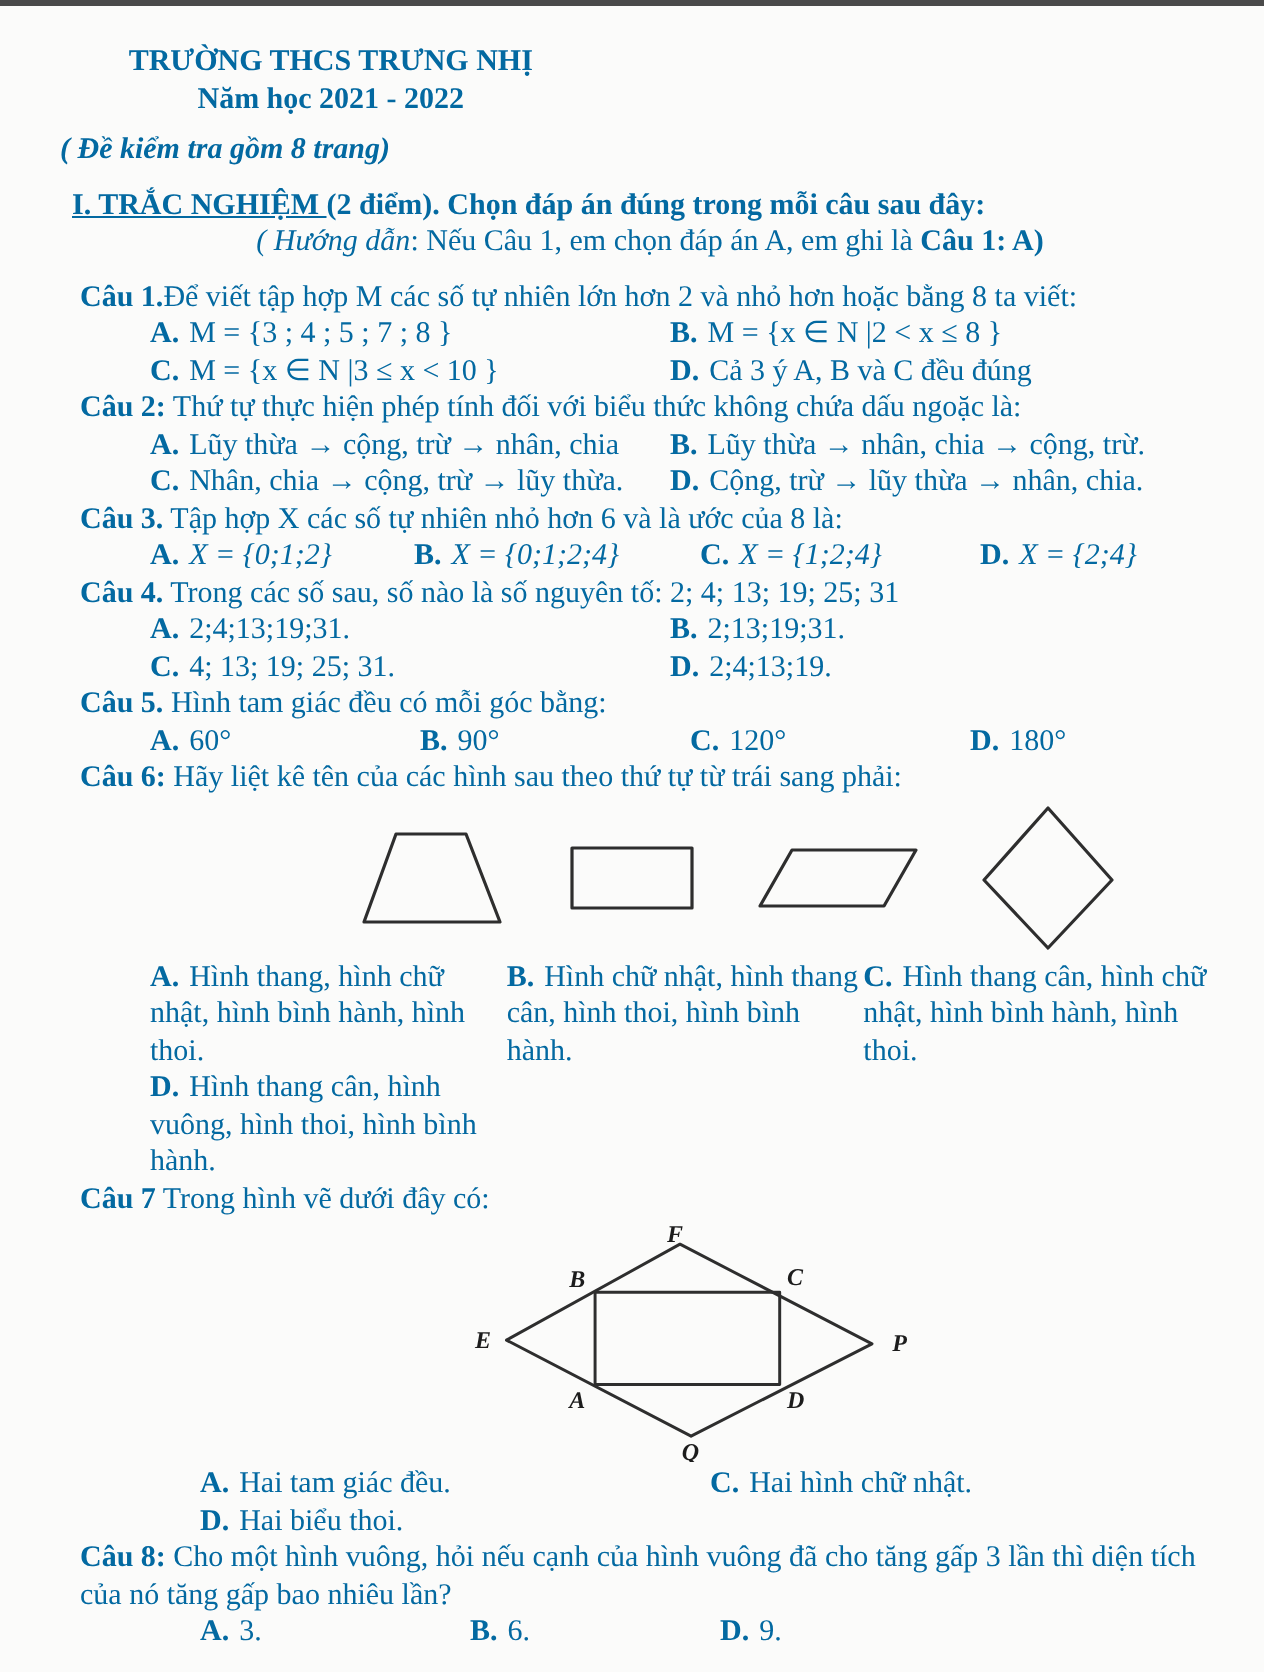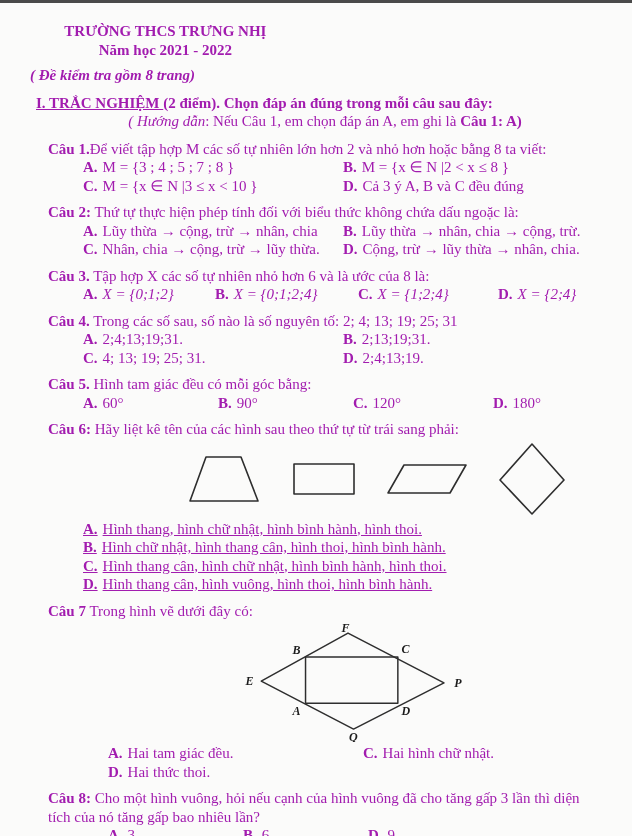--- a/index.html
+++ b/index.html
@@ -1,43 +1,43 @@
 <!DOCTYPE html>
 <html><head>
 <meta charset="utf-8">
 <style>
   html,body{margin:0;padding:0;background:#ffffff;}
   .page{
     width:632px;height:836px;box-sizing:border-box;position:relative;overflow:hidden;
-    background:#fbfbfa;color:#a21caf;
+    background:#fbfbfa;color:#0369a1;
     font-family:"Liberation Serif",serif;font-size:15px;line-height:18.5px;
     padding:16px 22px 0 40px;
   }
   .topbar{position:absolute;top:0;left:0;width:632px;height:3px;background:#4a4a4a;}
   .hdr{display:flex;margin-top:6px;}
   .hdr-left{width:44%;text-align:center;font-weight:bold;}
   .hdr-right{width:56%;text-align:center;font-weight:bold;}
   .exam-title{text-decoration:underline;}
   .date-row{display:flex;justify-content:space-between;font-weight:normal;font-style:italic;padding:0 10px 0 6px;}
   .note{font-style:italic;font-weight:bold;margin-top:7px;margin-left:-10px;}
   .sec{font-weight:bold;margin-top:9px;margin-left:-4px;}
   .sec .u{text-decoration:underline;}
   .guide{text-align:center;margin:0 0 9px 0;}
   .it{font-style:italic;}
   .b{font-weight:bold;}
-  .q{margin:8px;}
+  .q{margin:0;}
   .q1{margin-top:9px;}
   .lbl{font-weight:bold;}
   .opts{display:grid;padding-left:35px;}
   .o2{grid-template-columns:260px auto;}
   .o2w{grid-template-columns:255px auto;padding-left:60px;}
   .o3{grid-template-columns:132px 143px 140px auto;}
   .o5{grid-template-columns:135px 135px 140px auto;}
   .o8{grid-template-columns:135px 125px 125px auto;padding-left:60px;}
-  .o1{grid-template-columns:1fr;text-decoration:underline;}
+  .o1{grid-template-columns:1fr 1fr 1fr;}
   .opt b{margin-right:5px;}
   .math{font-style:italic;}
   .shapes-row{display:flex;align-items:center;gap:30px;margin:3px 0 4px 138px;height:74px;}
   .shapes-row svg{display:block;}
   .fig7{margin:2px 0 2px 196px;}
   .fig7 svg{display:block;}
   .fig-label{font-family:"Liberation Serif",serif;font-style:italic;font-weight:bold;font-size:13px;fill:#1c1c1c;}
   .stroke{fill:none;stroke:#2e2e2e;stroke-width:1.6;stroke-linejoin:round;}
 </style>
 </head>
@@ -145,21 +145,21 @@
         <text class="fig-label" x="1" y="68">E</text>
         <text class="fig-label" x="227" y="70">P</text>
         <text class="fig-label" x="52" y="101">A</text>
         <text class="fig-label" x="170" y="101">D</text>
         <text class="fig-label" x="113" y="129">Q</text>
       </svg>
     </div>
     <div class="opts o2w">
       <div class="opt"><b>A.</b><span>Hai tam giác đều.</span></div>
       <div class="opt"><b>C.</b><span>Hai hình chữ nhật.</span></div>
-      <div class="opt"><b>D.</b><span>Hai thức thoi.</span></div>
+      <div class="opt"><b>D.</b><span>Hai biểu thoi.</span></div>
     </div>
   </div>
 
   <div class="q">
     <div><span class="lbl">Câu 8:</span><span> Cho một hình vuông, hỏi nếu cạnh của hình vuông đã cho tăng gấp 3 lần thì diện tích của nó tăng gấp bao nhiêu lần?</span></div>
     <div class="opts o8">
       <div class="opt"><b>A.</b><span>3.</span></div>
       <div class="opt"><b>B.</b><span>6.</span></div>
       <div class="opt"><b>D.</b><span>9.</span></div>
     </div>

